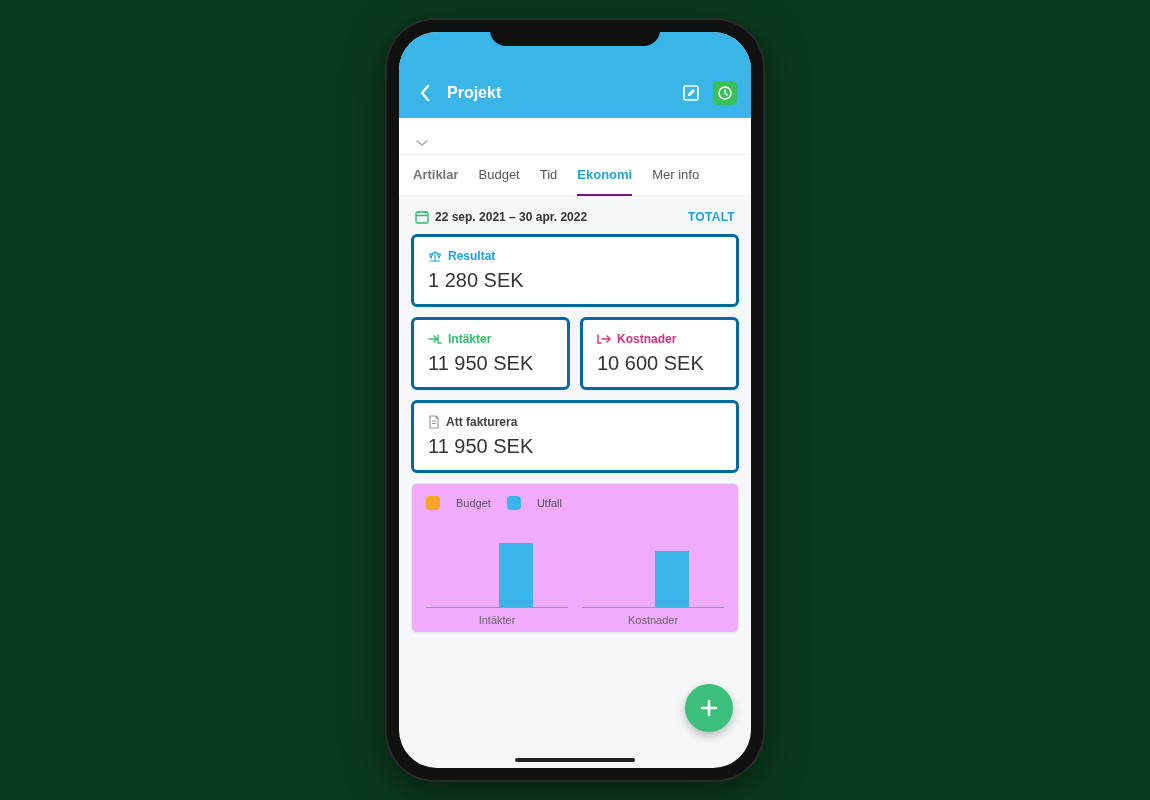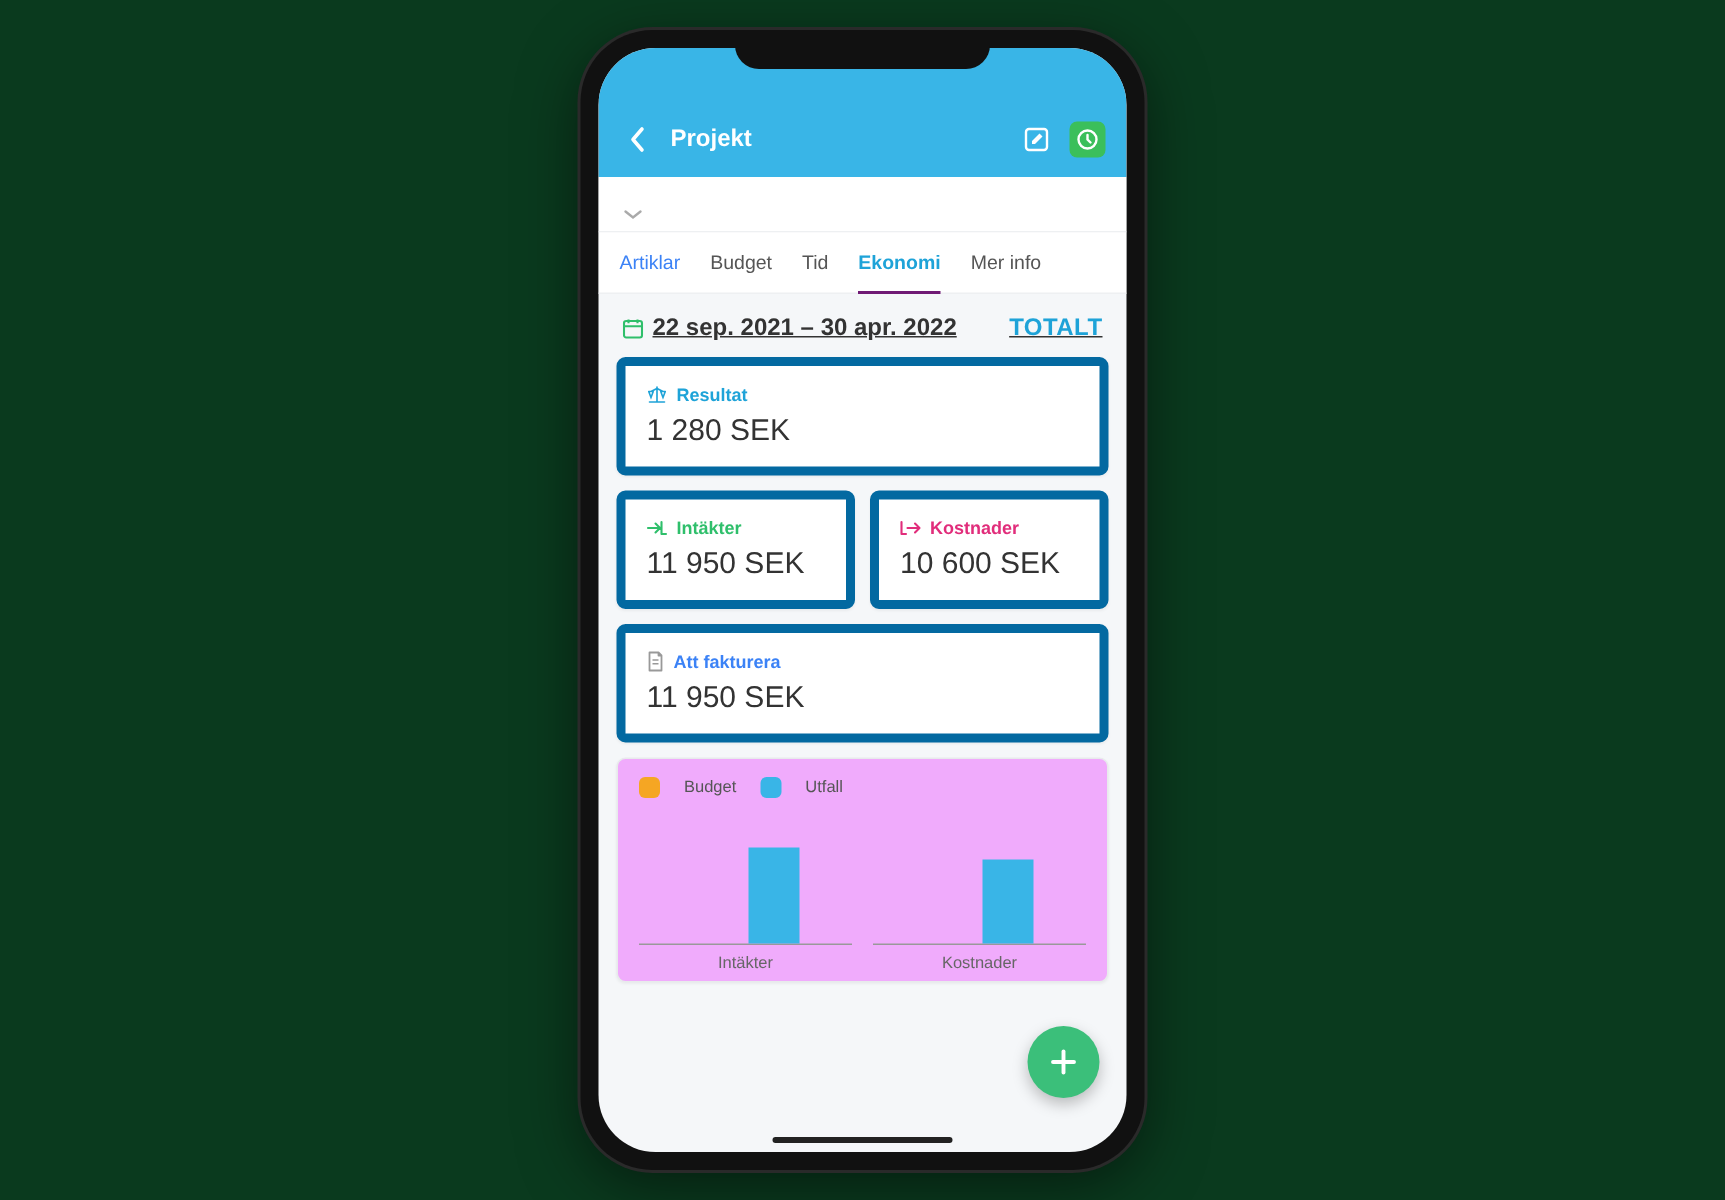--- a/index.html
+++ b/index.html
@@ -79,46 +79,46 @@
   .tabs {
     background: #fff;
     display: flex;
     padding: 12px 14px 0 14px;
     gap: 20px;
     font-size: 13px;
     color: #555;
     border-bottom: 1px solid #eef0f2;
   }
   .tab { padding-bottom: 12px; }
-  .tab.muted { color: #3b82f6; }
+  .tab.muted { color: #737373; font-weight: bold; }
   .tab.active { color: #1ea3d8; font-weight: 600; border-bottom: 2px solid #701a75; margin-bottom:-1px;}
   .content { padding: 10px 12px 60px 12px; }
   .date-row {
     display: flex; align-items: center;
-    font-size: 16px; font-weight: 600;
-    color: #333; padding: 4px 4px 10px 4px; text-decoration: underline;
+    font-size: 12px; font-weight: 600;
+    color: #333; padding: 4px 4px 10px 4px;
   }
   .date-text { flex: 1; margin-left: 6px; }
   .totalt { color: #1ea3d8; font-weight: 700; letter-spacing: .3px;}
   .card {
     background: #fff;
-    border: 6px solid #0369a1;
+    border: 3px solid #0369a1;
     border-radius: 6px;
     padding: 12px 14px;
     box-shadow: 0 1px 2px rgba(0,0,0,.05);
     margin-bottom: 10px;
   }
   .card-label { font-size: 12px; font-weight: 600; display:flex; align-items:center; gap:6px;}
   .card-value { font-size: 20px; color: #333; margin-top: 6px; }
   .two { display:flex; gap:10px; }
   .two .card { flex:1; }
   .c-blue { color: #1ea3d8; }
   .c-green { color: #2fbf6b; }
   .c-pink { color: #e12d7b; }
-  .c-grey { color: #3b82f6; }
+  .c-grey { color: #404040; }
   .chart-card {
     background:#f0abfc;
     border:1px solid #e8eaec;
     border-radius:6px;
     padding:12px 14px 6px 14px;
     box-shadow: 0 1px 2px rgba(0,0,0,.05);
   }
   .legend { display:flex; gap:16px; font-size:11px; color:#555; align-items:center; }
   .swatch { width:14px; height:14px; border-radius:4px; display:inline-block;}
   .swatch.orange{ background:#f5a623;}

